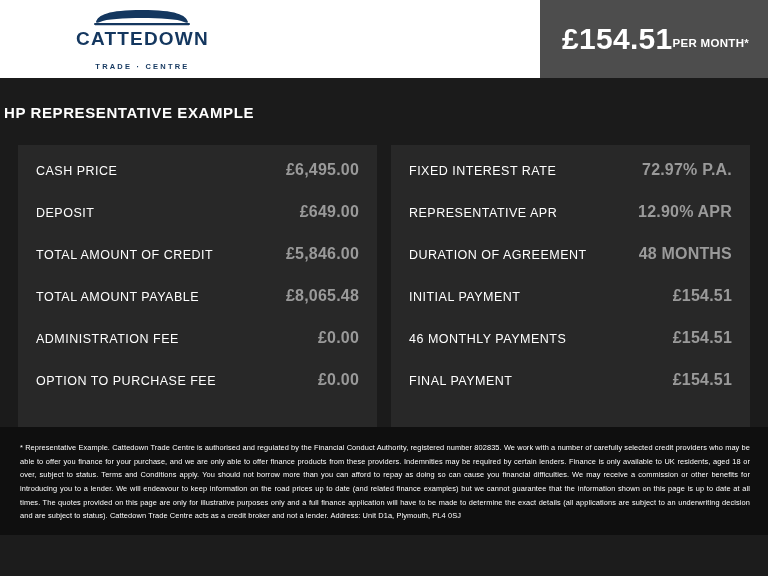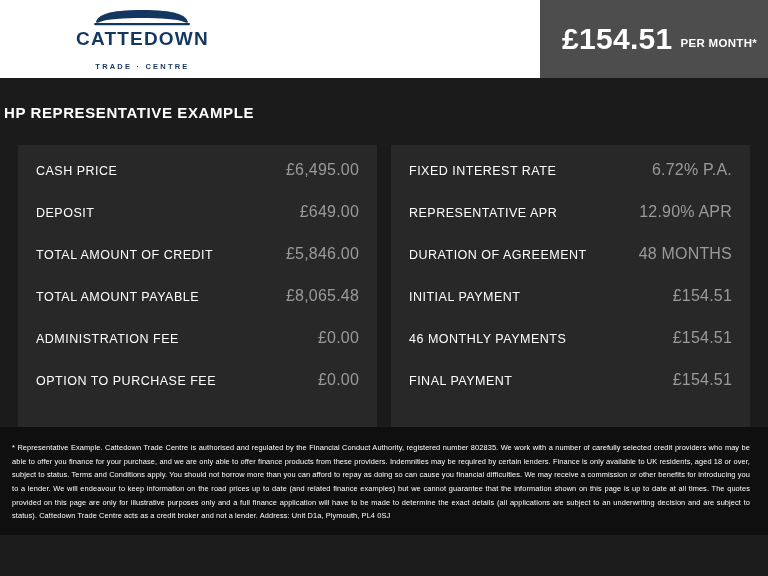--- a/index.html
+++ b/index.html
@@ -69,21 +69,20 @@
     padding-left: 22px;
   }
   .price {
     font-size: 30px;
     font-weight: bold;
     letter-spacing: 0.3px;
   }
   .per-month {
     font-size: 11.5px;
     font-weight: bold;
-    margin-left: 8px;
     letter-spacing: 0.3px;
     position: relative;
     top: 4px;
   }
 
   
   .title {
     color: #ffffff;
     font-size: 15px;
     font-weight: bold;
@@ -112,32 +111,32 @@
   .row-label {
     color: #ffffff;
     font-size: 12.5px;
     font-weight: normal;
     letter-spacing: 0.5px;
     text-align: center;
   }
   .row-value {
     color: #9a9a9a;
     font-size: 16px;
-    font-weight: normal;
+    font-weight: bold;
     letter-spacing: 0.2px;
   }
 
   
   .footer {
     margin-top: auto;
     background: #0f0f0f;
     color: #ffffff;
     font-size: 7.4px;
     line-height: 1.85;
-    padding: 14px 18px 12px 12px;
+    padding: 14px 18px 12px 20px;
     letter-spacing: 0.1px;
     text-align: justify;
   }
 </style>
 </head>
 <body>
 
 <div class="page">
 
   <div class="header">
@@ -186,21 +185,21 @@
       </div>
       <div class="row">
         <span class="row-label">OPTION TO PURCHASE FEE</span>
         <span class="row-value">£0.00</span>
       </div>
     </div>
 
     <div class="panel">
       <div class="row">
         <span class="row-label">FIXED INTEREST RATE</span>
-        <span class="row-value">6.72% P.A.</span>
+        <span class="row-value">72.97% P.A.</span>
       </div>
       <div class="row">
         <span class="row-label">REPRESENTATIVE APR</span>
         <span class="row-value">12.90% APR</span>
       </div>
       <div class="row">
         <span class="row-label">DURATION OF AGREEMENT</span>
         <span class="row-value">48 MONTHS</span>
       </div>
       <div class="row">

